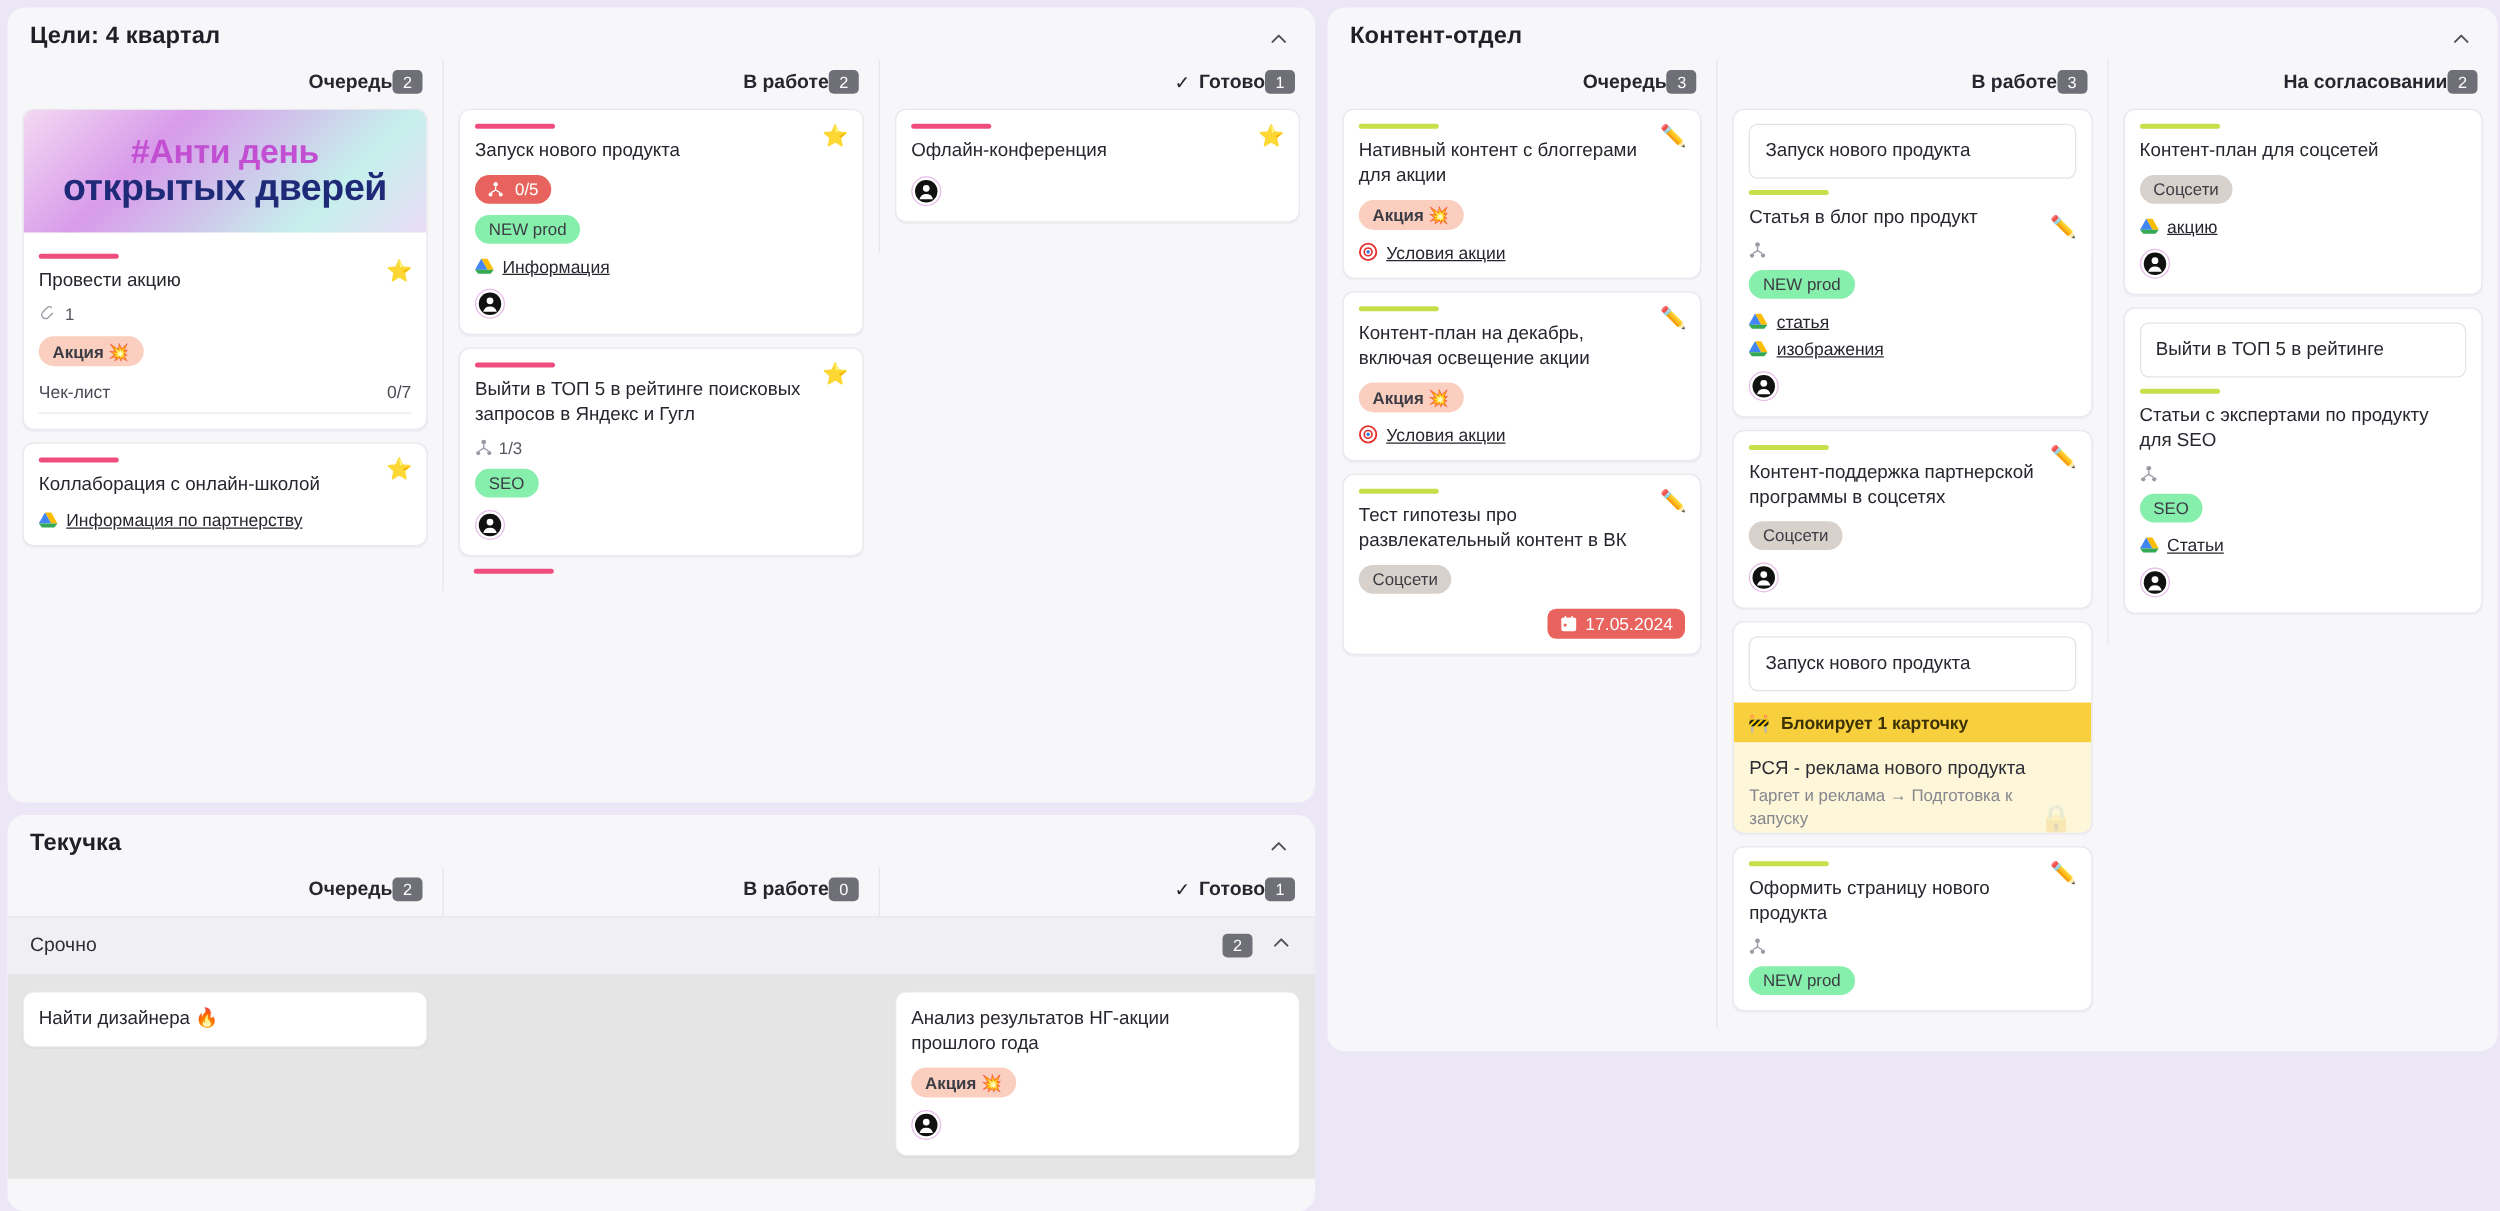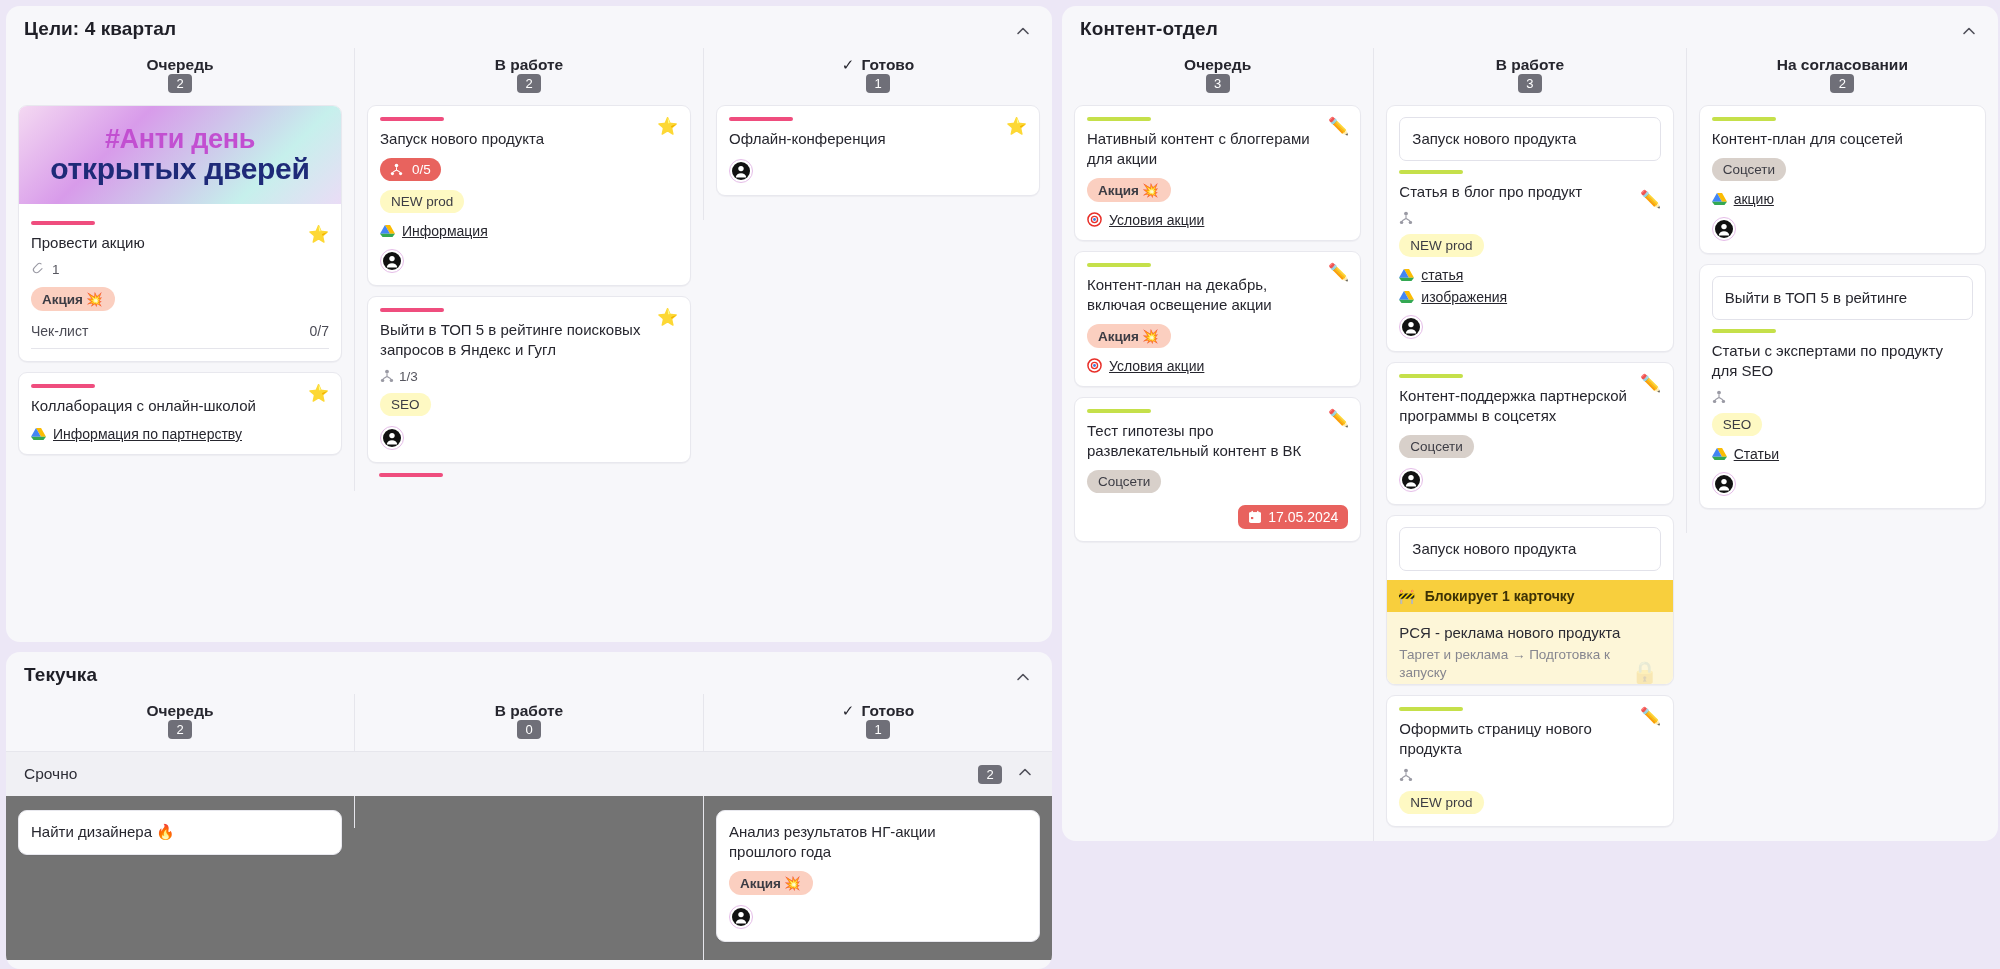--- a/index.html
+++ b/index.html
@@ -52,21 +52,20 @@
   .col:first-child { border-left: none; }
   .col-head {
     display: flex;
     align-items: center;
     justify-content: flex-end;
     padding: 8px 4px 12px 4px;
     font-size: 15.5px;
     font-weight: bold;
     color: #26262e;
     white-space: nowrap;
-    flex-direction: column;
   }
   .col-head-left { display: flex; align-items: center; gap: 7px; }
   .check-mark { font-size: 15px; color: #26262e; font-weight: normal; }
   .count {
     background: #6f6f78;
     color: #fff;
     font-size: 13px;
     font-weight: normal;
     border-radius: 4px;
     padding: 2px 8px;
@@ -136,21 +135,21 @@
   .chip {
     display: inline-flex; align-items: center; gap: 5px;
     border-radius: 12px;
     padding: 4px 11px;
     font-size: 13.5px;
     margin-top: 9px;
     color: #3c3c44;
     white-space: nowrap;
   }
   .chip-peach { background: #fbcfc0; font-weight: bold; }
-  .chip-peach2 { background: #fef9c3; }
+  .chip-peach2 { background: #86efac; }
   .chip-gray { background: #d8d0ca; }
   .chip-red {
     background: #e8635e; color: #fff; font-size: 13.5px;
     padding: 4px 10px; border-radius: 13px;
   }
 
   .link-row {
     display:flex; align-items:center; gap: 7px;
     margin-top: 10px; font-size: 14px;
   }
@@ -207,21 +206,21 @@
   
   .lane-head {
     background: #f0f0f4;
     padding: 11px 18px;
     display:flex; align-items:center; justify-content:space-between;
     font-size: 15.5px;
     color: #2d2d36;
     border-top: 1px solid #e6e6ec;
   }
   .lane-head-right { display:flex; align-items:center; gap: 14px; }
-  .lane-body { display:flex; align-items:flex-start; background:#737373; min-height: 120px; }
+  .lane-body { display:flex; align-items:flex-start; background:#e5e5e5; min-height: 120px; }
   .lane-col { flex:1 1 0; min-width:0; border-left:1px solid #e6e6ec; padding: 14px 12px 18px 12px; }
   .lane-col:first-child { border-left:none; }
   .peek-pink { height: 4px; width: 64px; border-radius:3px; background:#ef4d7e; margin: 0 0 0 12px; }
 </style>
 </head>
 <body>
 
 <div class="board">
 
   <div class="left-col">

